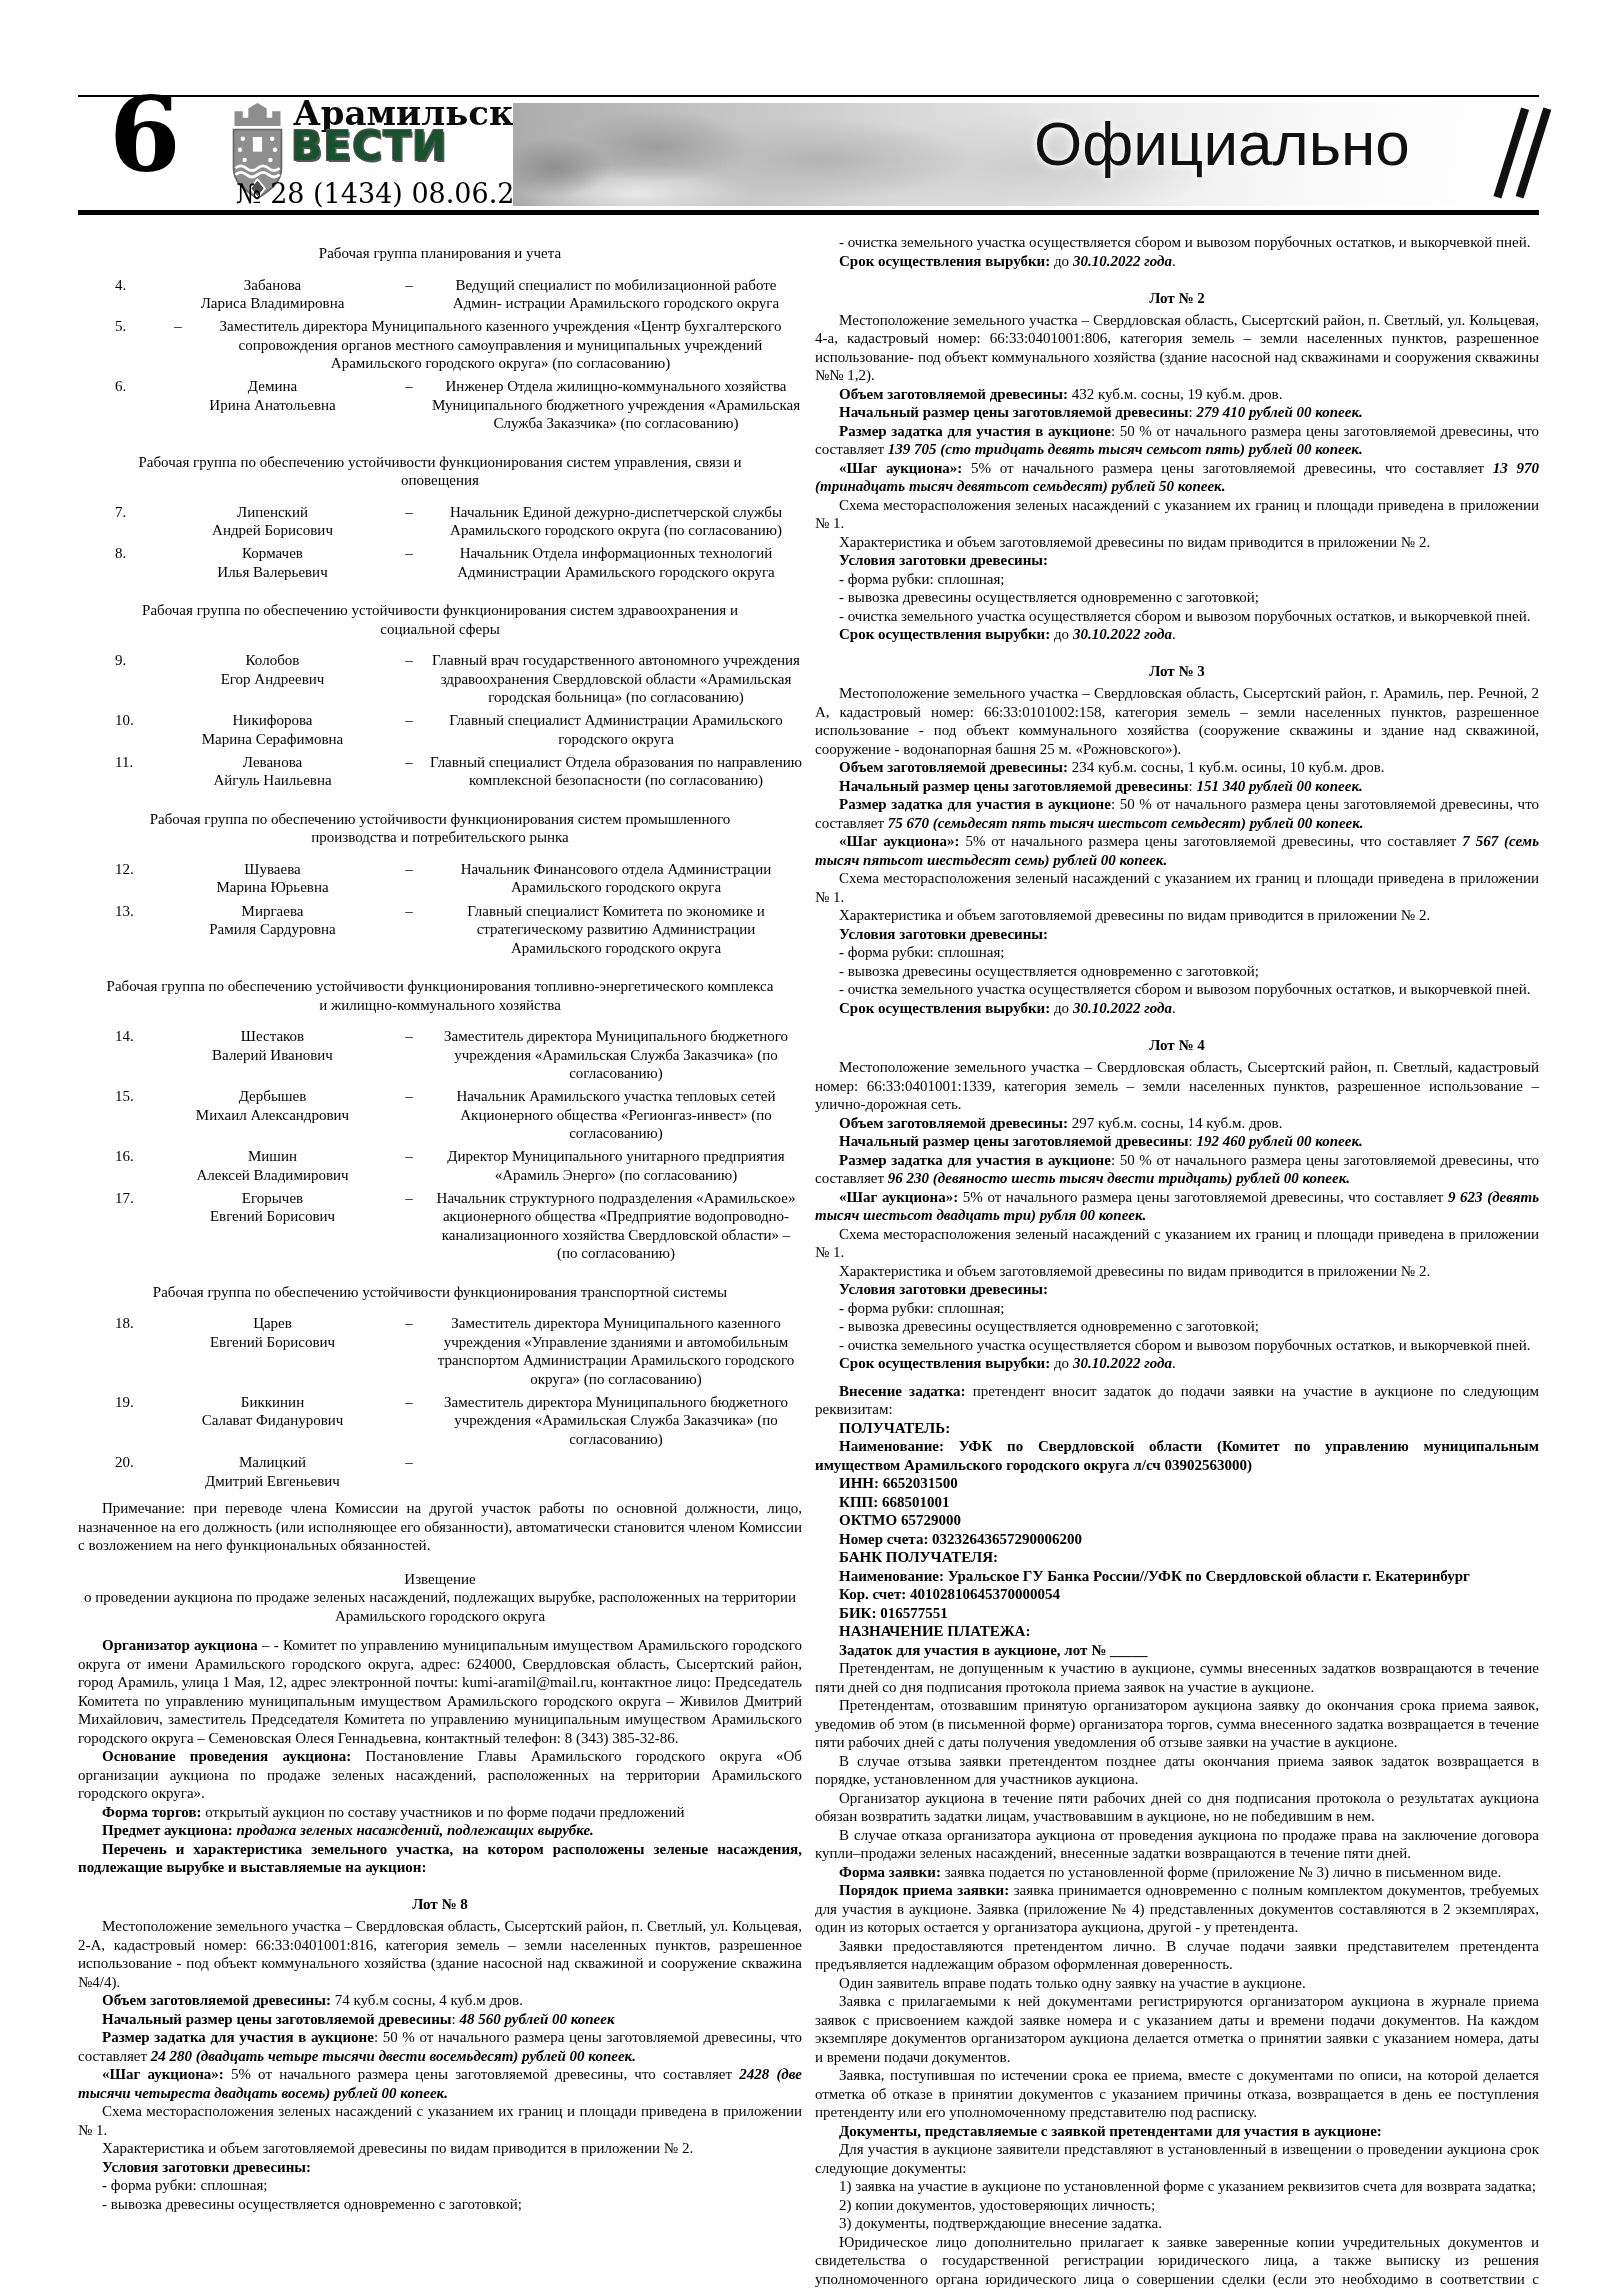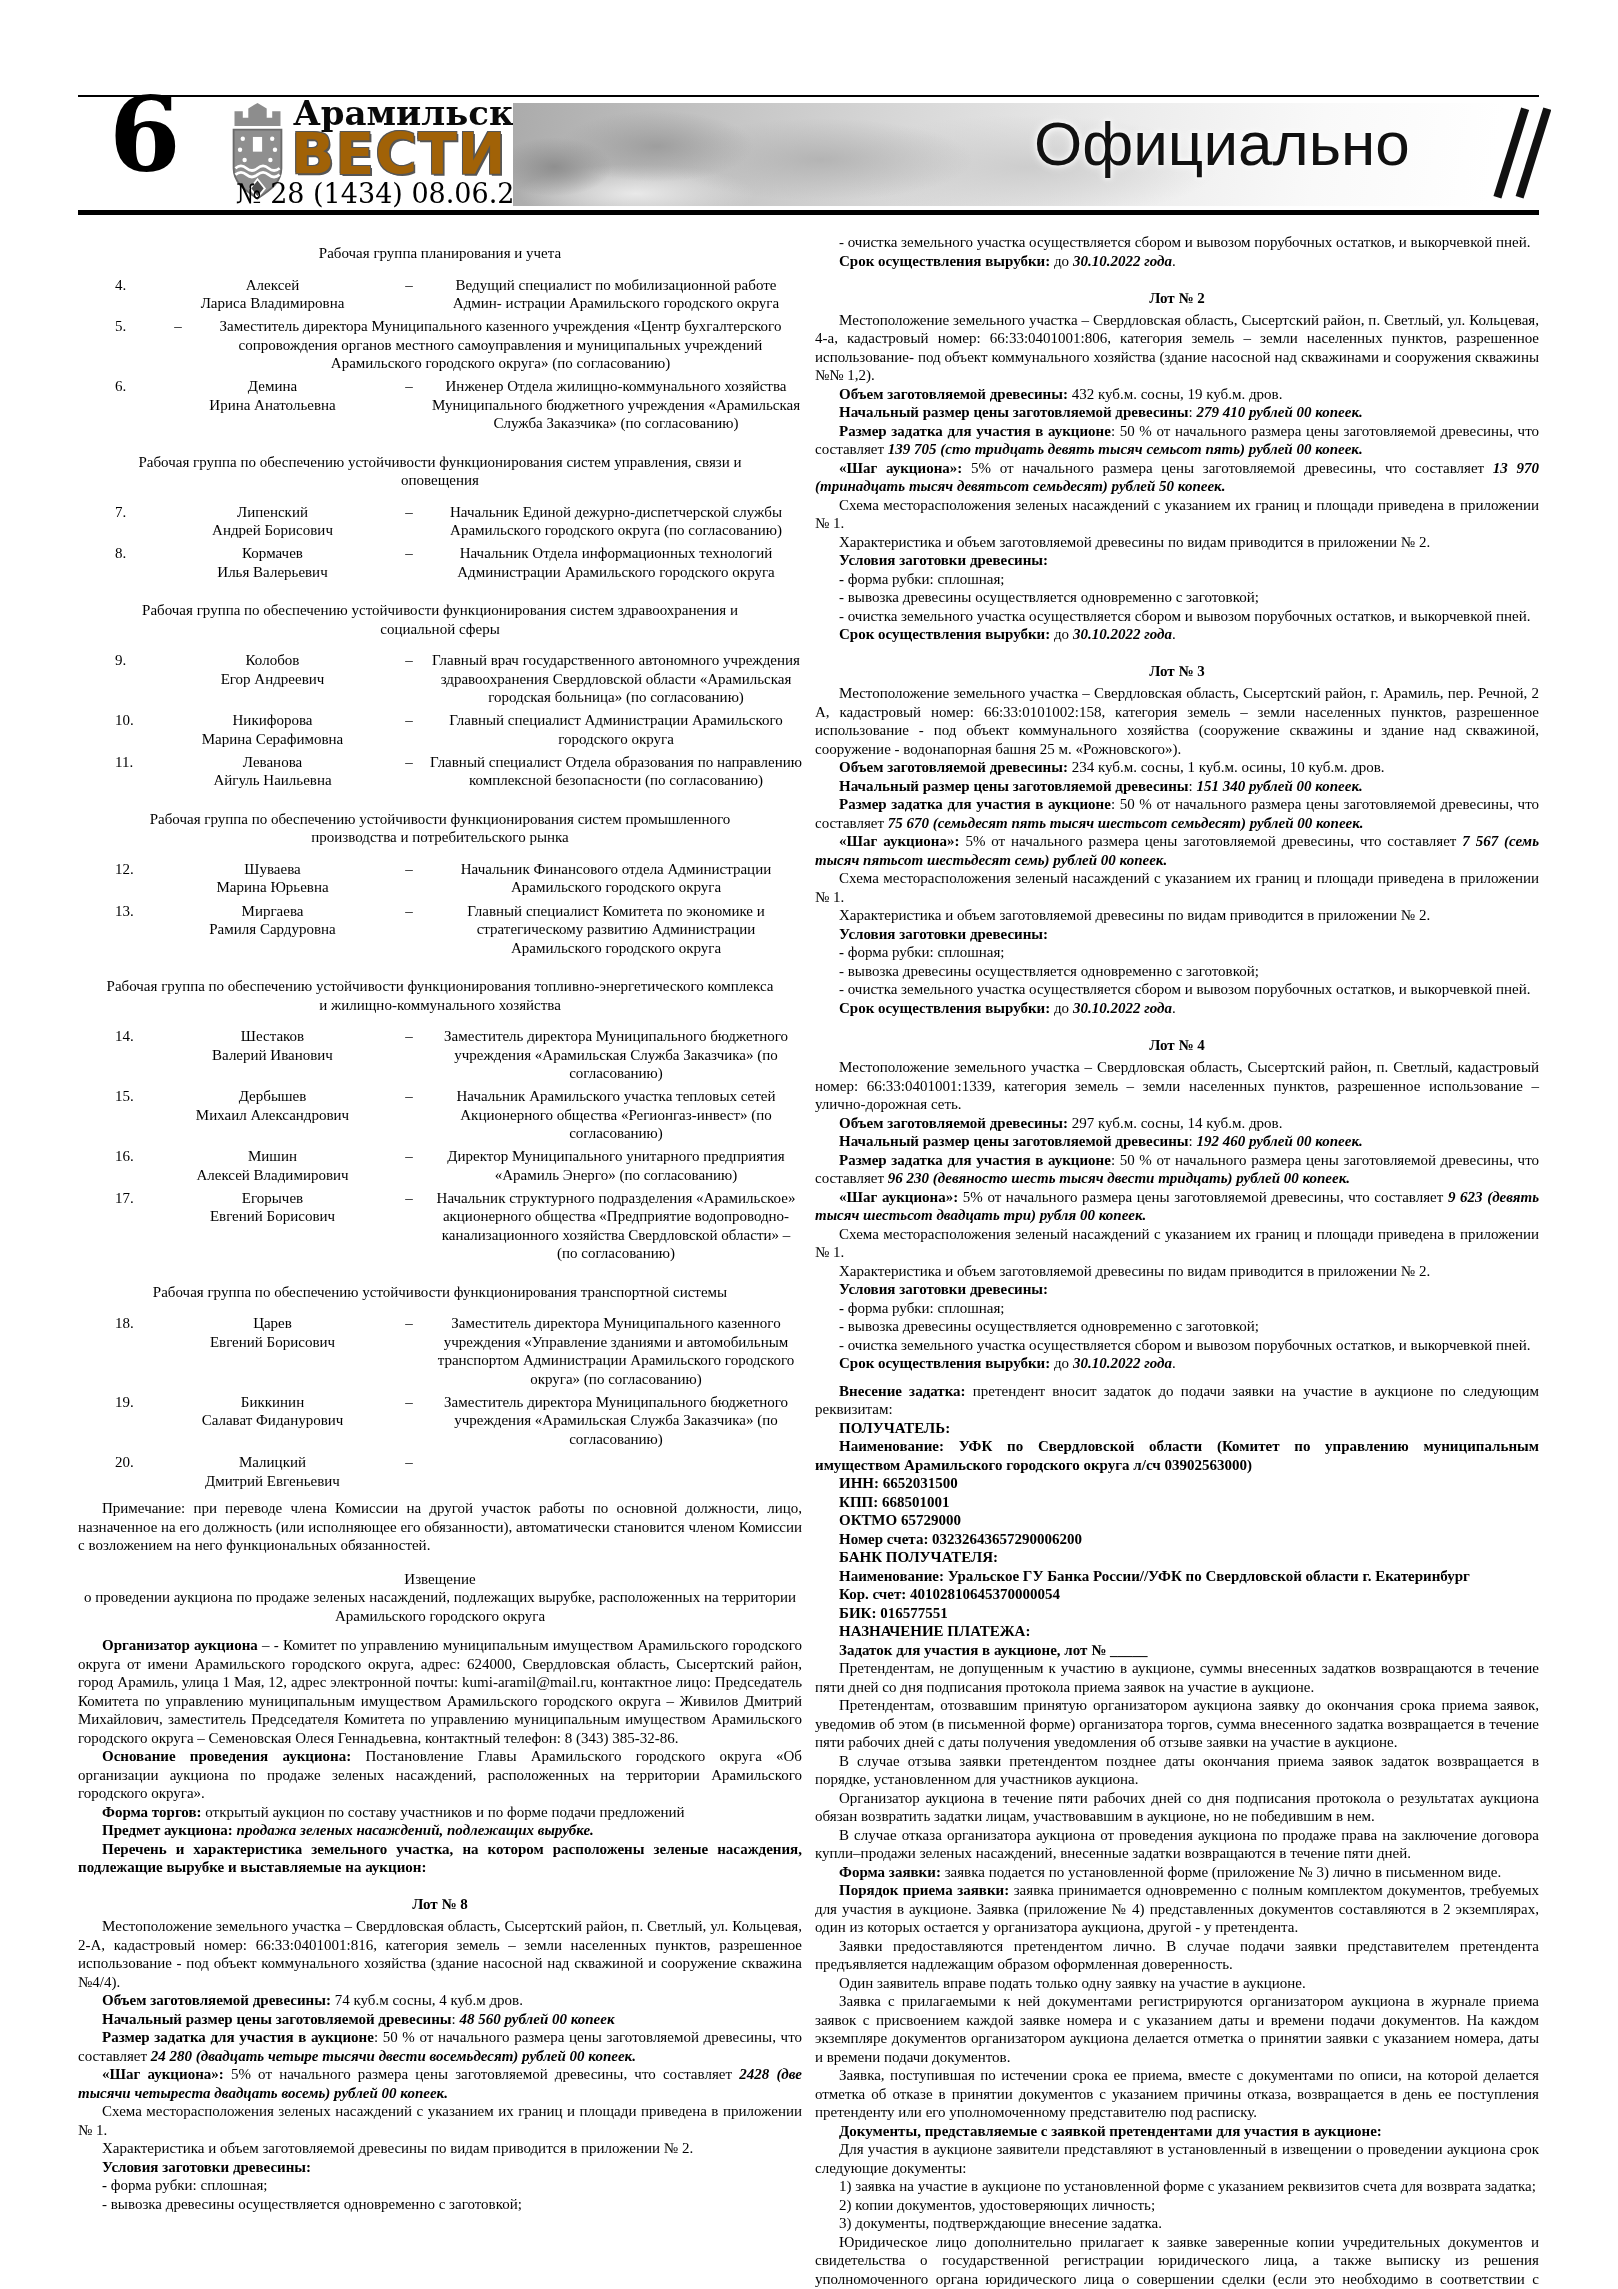--- a/index.html
+++ b/index.html
@@ -9,21 +9,21 @@
 
   
   .rule-thin{position:absolute;left:78px;width:1461px;top:95px;height:1.8px;background:#000;}
   .rule-thick{position:absolute;left:78px;width:1461px;top:210px;height:4.6px;background:#000;}
   .pagenum{position:absolute;left:109px;top:83px;font-family:"DejaVu Serif",serif;
            font-weight:bold;font-size:103px;line-height:1;letter-spacing:-1.8px;}
   .emblem{position:absolute;left:229px;top:102px;width:57px;height:103px;}
   .mast-top{position:absolute;left:293px;top:96px;font-family:"DejaVu Serif",serif;
             font-weight:bold;font-size:34px;line-height:1;color:#0a0a0a;}
   .mast-main{position:absolute;left:291px;top:126px;font-family:"DejaVu Sans",sans-serif;
-             font-weight:bold;font-size:57px;line-height:1;color:#a16207;
+             font-weight:bold;font-size:41px;line-height:1;color:#14532d;
              letter-spacing:0.9px;text-shadow:1.8px 1.8px 0 #555,-0.9px -0.9px 0 #555,0.9px -0.9px 0 #555,-0.9px 0.9px 0 #555;}
   .issue{position:absolute;left:236px;top:179px;font-family:"DejaVu Serif",serif;
          font-size:27px;line-height:1.1;}
   .photo{position:absolute;left:513px;top:103px;width:1026px;height:103px;
          background:
            radial-gradient(83px 42px at 4% 62%, #8f8f8f 0%, rgba(143,143,143,0) 70%),
            radial-gradient(138px 51px at 14% 42%, #9e9e9e 0%, rgba(158,158,158,0) 70%),
            radial-gradient(203px 55px at 30% 55%, #b4b4b4 0%, rgba(180,180,180,0) 75%),
            radial-gradient(148px 37px at 12% 88%, #e9e9e9 0%, rgba(233,233,233,0) 80%),
            radial-gradient(240px 65px at 50% 62%, #cdcdcd 0%, rgba(205,205,205,0) 80%),
@@ -90,21 +90,21 @@
   </svg>
 
   <div class="rule-thick"></div>
 
   <div class="cols">
     <div class="col" id="col-left">
         <div class="gh first">Рабочая группа планирования и учета</div>
         <div class="mrow">
           <span class="mnum">4.</span>
           <span class="mname">
-            <div>Алексей</div>
+            <div>Забанова</div>
             <div>Лариса Владимировна</div>
           </span>
           <span class="mdash">–</span>
           <span class="mdesc">Ведущий специалист по мобилизационной работе Админ- истрации Арамильского городского округа</span>
         </div>
         <div class="mrow">
           <span class="mnum">5.</span>
           <span class="mdash">–</span>
           <span class="mdesc">Заместитель директора Муниципального казенного учреждения «Центр бухгалтерского сопровождения органов местного самоуправления и муниципальных учреждений Арамильского городского округа» (по согласованию)</span>
         </div>

